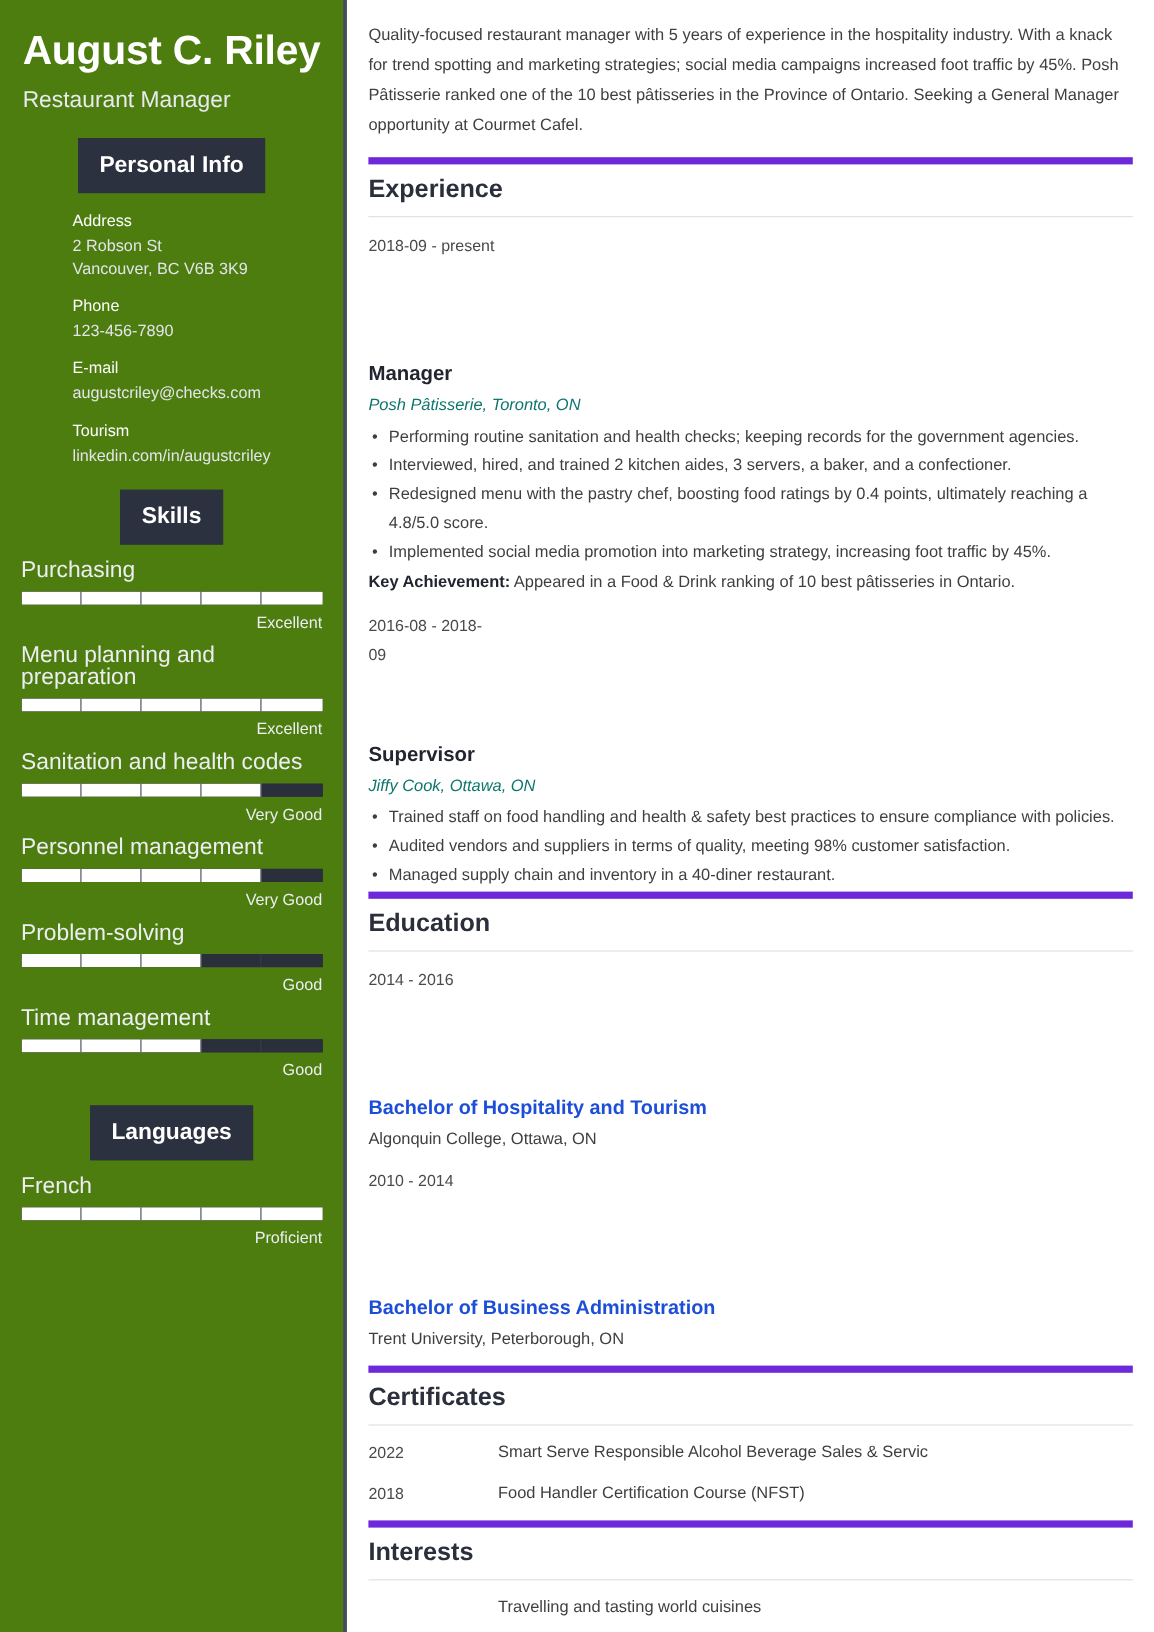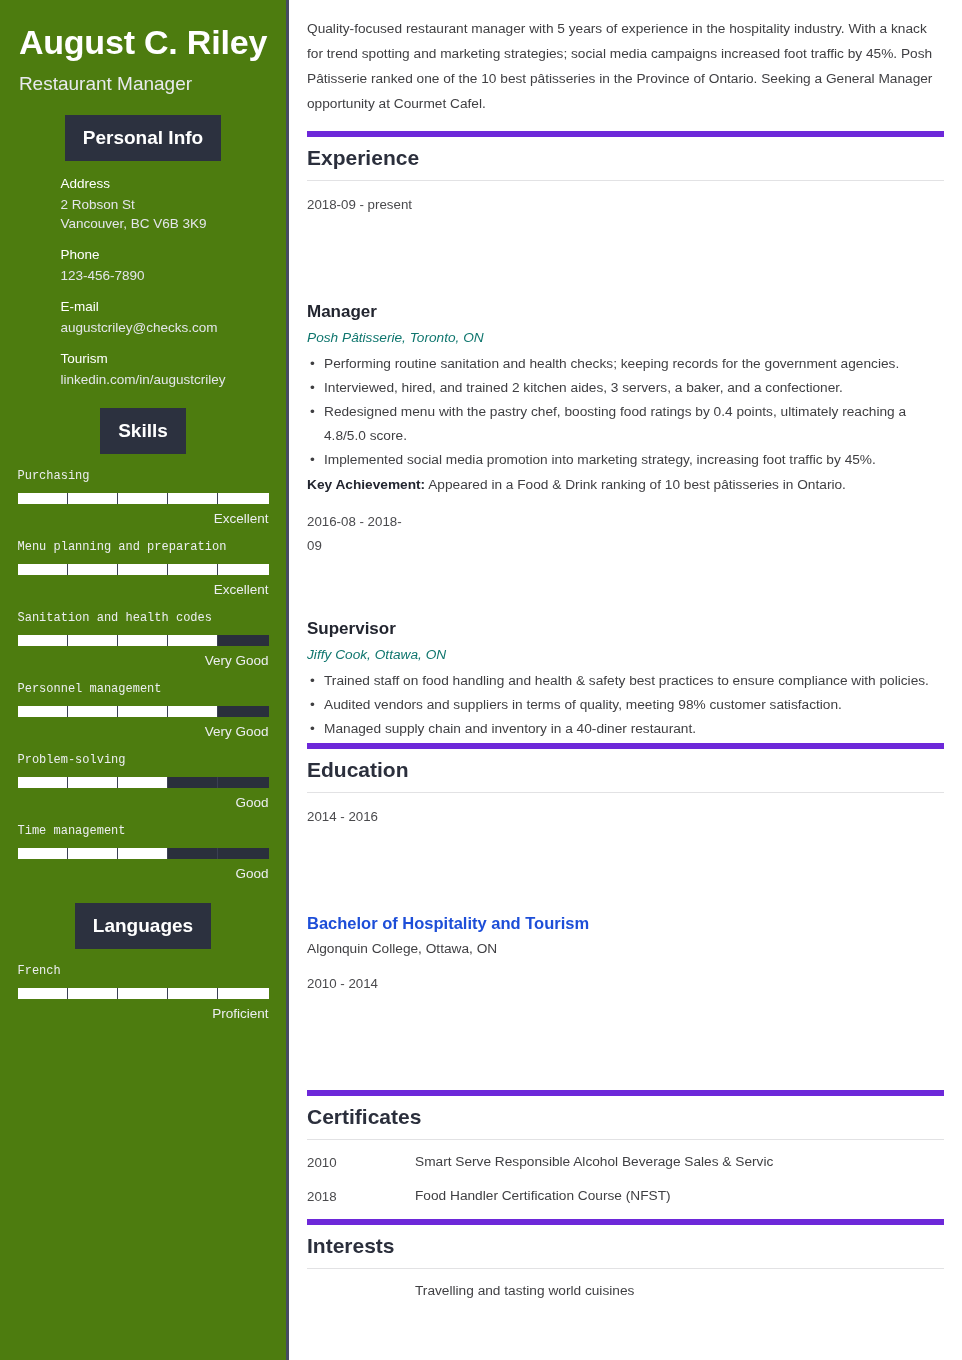--- a/index.html
+++ b/index.html
@@ -75,25 +75,24 @@
   .info-value {
     font-size: 13.5px;
     line-height: 19px;
     color: #e3e5ea;
   }
 
   
   .rate-body { padding: 13px 19px 10px 19px; }
   .rate-item { margin-bottom: 11px; }
   .rate-name {
-    font-size: 12px;
+    font-size: 19px;
     line-height: 18px;
     color: #eceef1;
     margin-bottom: 8px;
-    font-family: Liberation Mono, monospace;
   }
   .bar {
     display: flex;
     width: 251px;
     height: 11px;
     background: #2a2f3c;
     overflow: hidden;
   }
   .seg {
     flex: 1 1 20%;
@@ -391,29 +390,33 @@
       <div class="entries" id="education-entries">
           <div class="entry edu">
             <div class="entry-date">2014 - 2016</div>
             <div class="entry-main">
               <div class="edu-degree">Bachelor of Hospitality and Tourism</div>
               <div class="edu-school">Algonquin College, Ottawa, ON</div>
             </div>
           </div>
           <div class="entry edu">
             <div class="entry-date">2010 - 2014</div>
+            <div class="entry-main">
+              <div class="edu-degree">Bachelor of Business Administration</div>
+              <div class="edu-school">Trent University, Peterborough, ON</div>
+            </div>
           </div>
         </div>
     </section>
 
     <section class="section">
       <h2 class="section-title">Certificates</h2>
       <div class="entries" id="certificate-entries">
           <div class="row-simple">
-            <div class="entry-date">2010</div>
+            <div class="entry-date">2022</div>
             <div class="row-text">Smart Serve Responsible Alcohol Beverage Sales &amp; Servic</div>
           </div>
           <div class="row-simple">
             <div class="entry-date">2018</div>
             <div class="row-text">Food Handler Certification Course (NFST)</div>
           </div>
         </div>
     </section>
 
     <section class="section">

